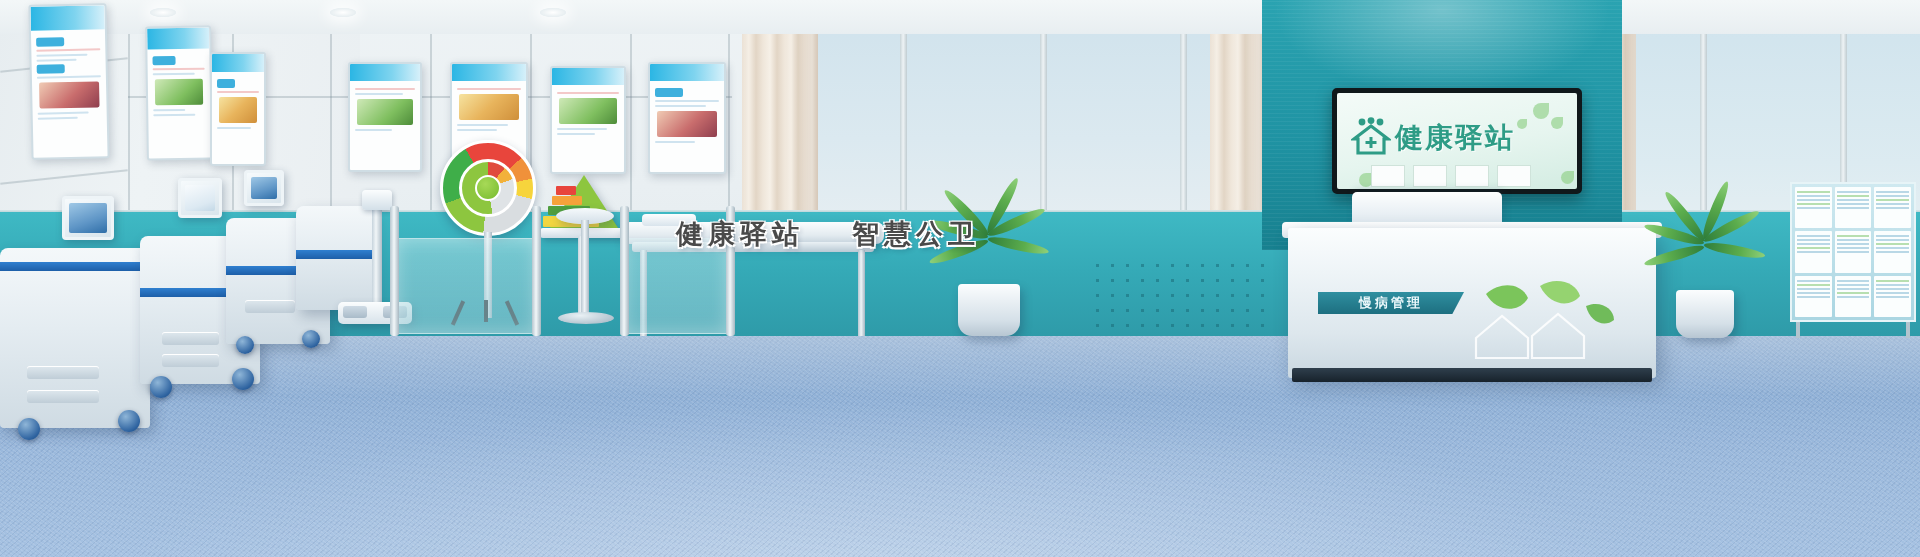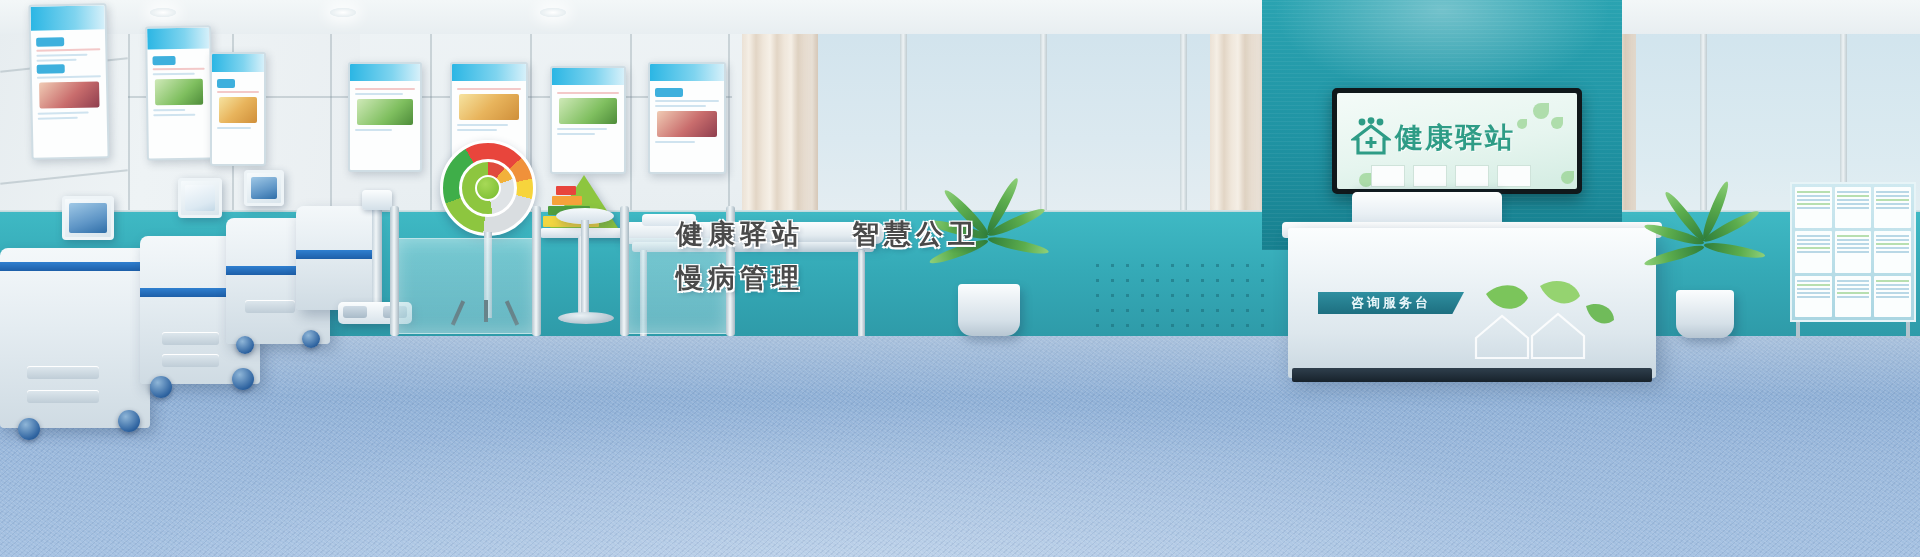--- a/index.html
+++ b/index.html
@@ -608,21 +608,21 @@
   <div class="desk">
     <svg class="desk-leaf" style="left:170px;top:48px;width:160px;height:86px;" viewBox="0 0 160 86">
       <path d="M28 18 C44 4 64 8 70 22 C62 36 40 38 28 18 Z" fill="#6fc04a" opacity=".9"></path>
       <path d="M82 10 C98 0 118 6 122 20 C112 32 92 30 82 10 Z" fill="#8ccf62" opacity=".9"></path>
       <path d="M128 30 C142 24 156 32 156 44 C146 52 132 46 128 30 Z" fill="#5cb33f" opacity=".85"></path>
       <path d="M18 62 L44 40 L70 62 L70 82 L18 82 Z" fill="none" stroke="#ffffff" stroke-width="2.2" opacity=".85"></path>
       <path d="M74 60 L100 38 L126 60 L126 82 L74 82 Z" fill="none" stroke="#ffffff" stroke-width="2.2" opacity=".85"></path>
     </svg>
   </div>
   <div class="desk-plaque">
-    <span>咨询服务台</span>
+    <span>慢病管理</span>
   </div>
   <div class="desk-base"></div>
 
   <div class="plant-pot" style="left:958px;top:284px;width:62px;height:52px;"></div>
   <div class="frond" style="left:988px;top:228px;transform:rotate(-62deg);"></div>
   <div class="frond" style="left:988px;top:230px;transform:rotate(-24deg);"></div>
   <div class="frond" style="left:988px;top:234px;transform:rotate(12deg);"></div>
   <div class="frond" style="left:988px;top:232px;transform:rotate(194deg);"></div>
   <div class="frond" style="left:988px;top:230px;transform:rotate(226deg);"></div>
   <div class="frond" style="left:988px;top:236px;transform:rotate(160deg);"></div>
@@ -704,16 +704,15 @@
     <div class="rack-legs">
       <div class="rack-leg" style="left:0;"></div>
       <div class="rack-leg" style="left:110px;"></div>
     </div>
   </div>
 
 
   <div class="sub-grid">
     <div class="sub-item">健康驿站</div>
     <div class="sub-item">智慧公卫</div>
-    <div class="sub-item">慢病管理</div>
   </div>
 
 </div>
 
 </body></html>

